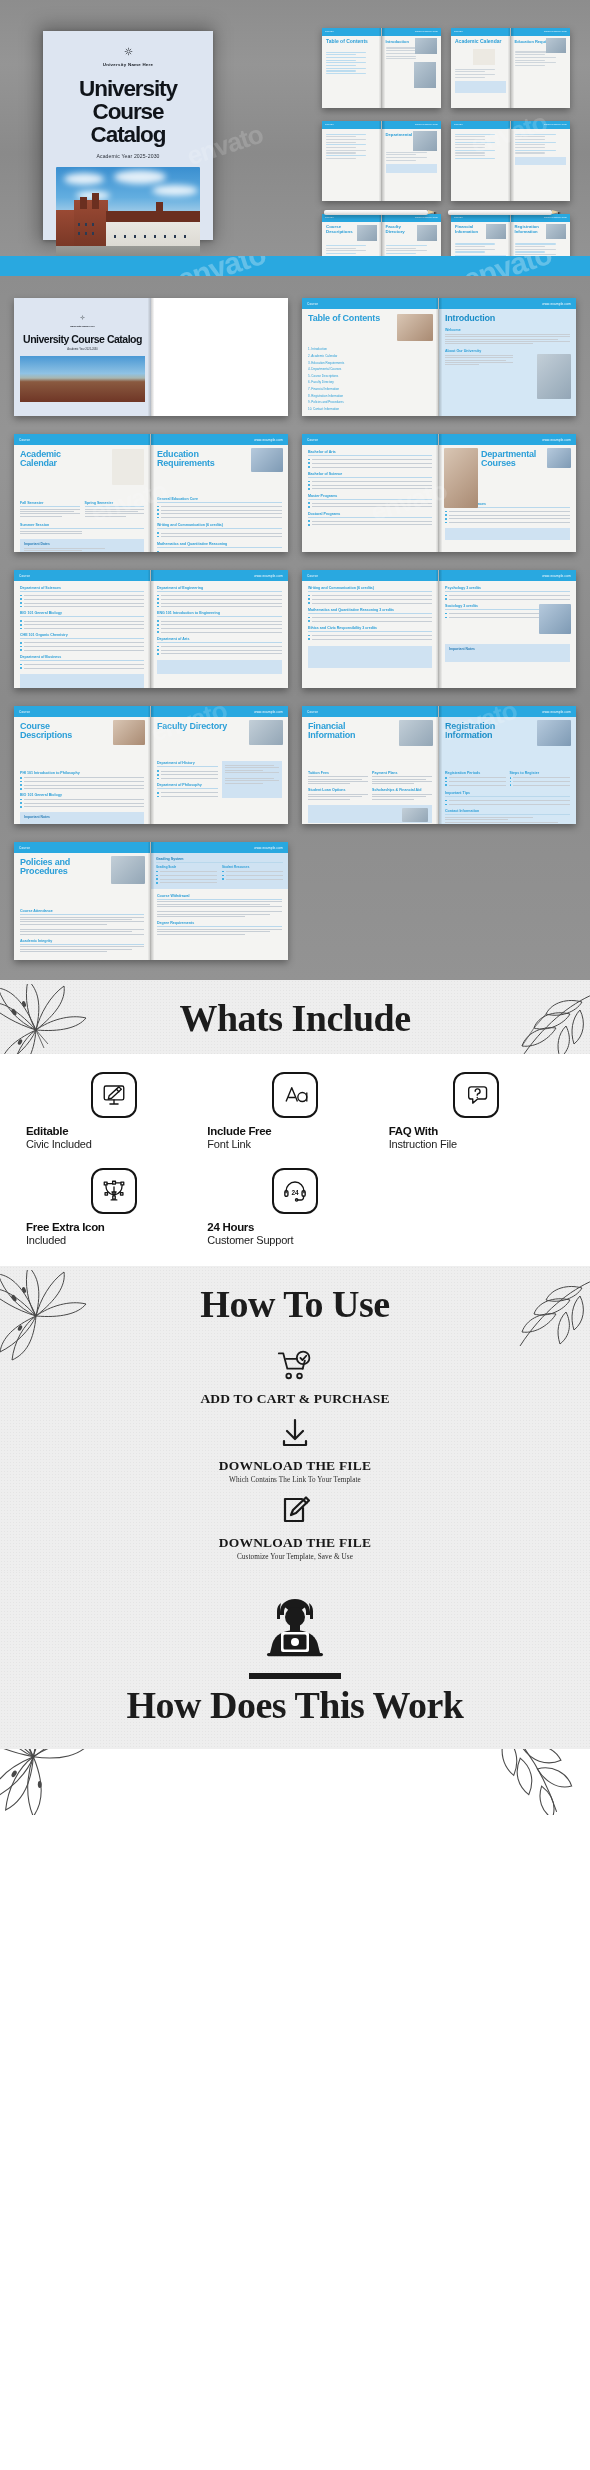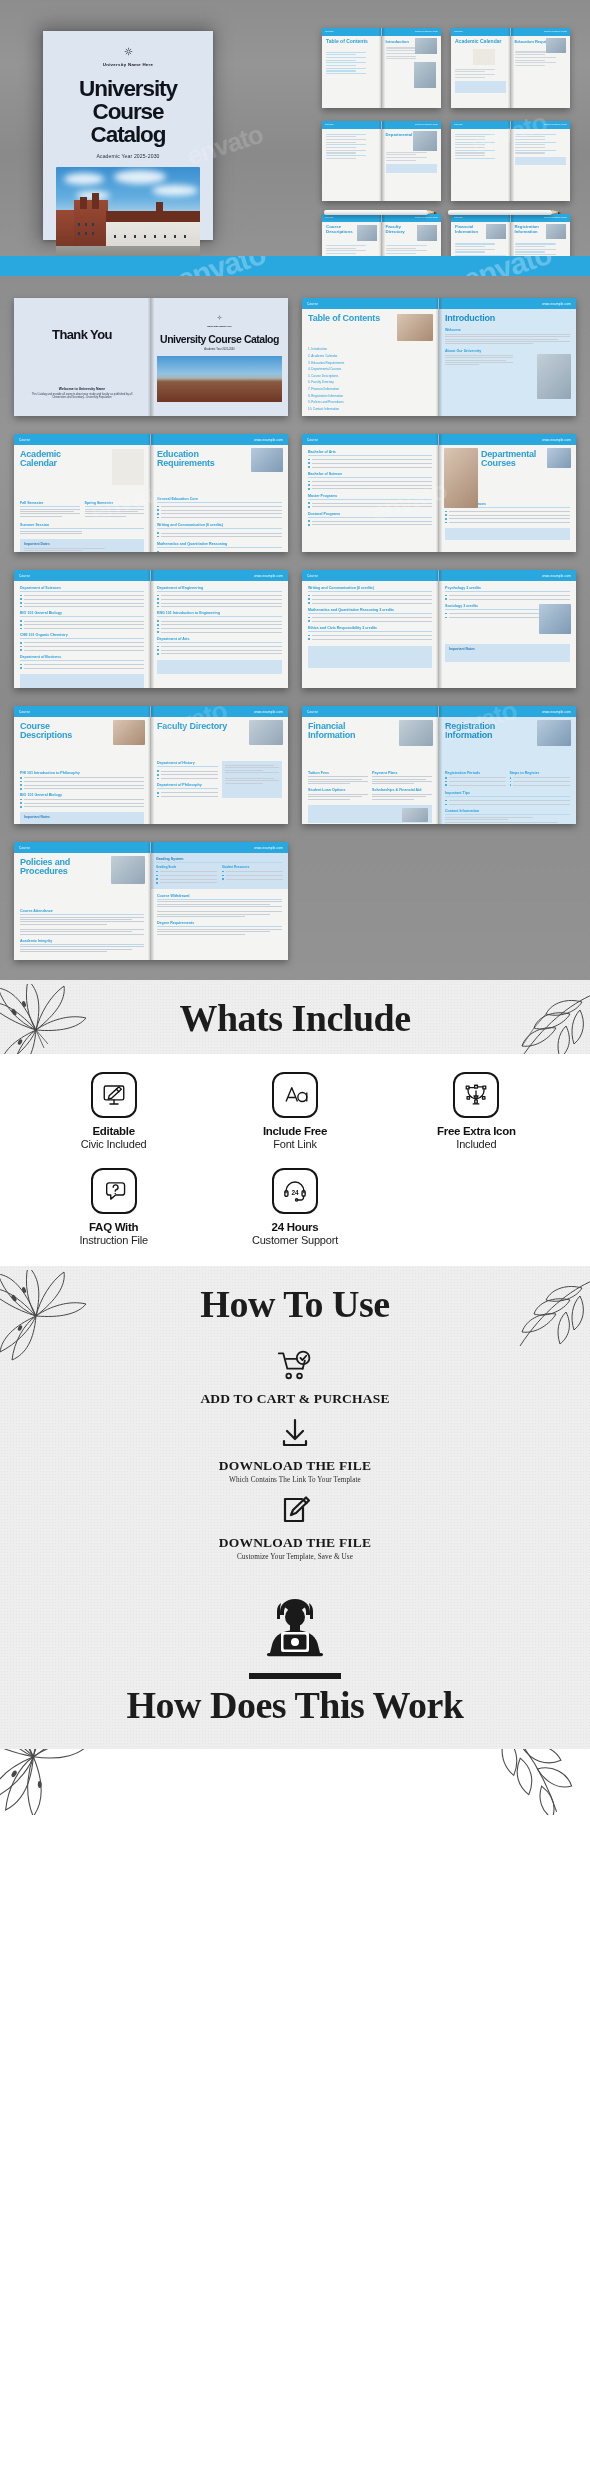--- a/index.html
+++ b/index.html
@@ -218,21 +218,21 @@
   .floral.left { left: -6px; top: 4px; }
   .floral.right { right: -10px; top: 8px; }
 
   .icon-grid {
     background: #fff;
     padding: 18px 26px 20px 26px;
     display: grid;
     grid-template-columns: repeat(3, 1fr);
     gap: 18px 6px;
   }
-  .icon-cell { text-align: center; }
+  .icon-cell { text-align: left; }
   .icon-box {
     width: 46px; height: 46px;
     margin: 0 auto 7px auto;
     border: 2.4px solid #141414;
     border-radius: 12px;
     display: flex; align-items: center; justify-content: center;
   }
   .icon-t1 { font-size: 11.5px; font-weight: 700; color: #111; letter-spacing: -.3px; }
   .icon-t2 { font-size: 11px; color: #222; margin-top: 1px; letter-spacing: -.2px; }
 
@@ -553,29 +553,20 @@
 
 <div class="divider-blue">
   <div class="watermark" style="left:176px;top:-6px;transform:rotate(-18deg);color:rgba(255,255,255,.28)">envato</div>
   <div class="watermark" style="left:462px;top:-6px;transform:rotate(-18deg);color:rgba(255,255,255,.28)">envato</div>
 </div>
 
 <section class="page grey-stage showcase">
   <div class="row2">
 
     <div class="spread big-spread">
-      <div class="pg left" style="background:#dde5f1">
-        <div class="bp" style="padding-top:30px;text-align:center">
-          <div class="ttl dark">Thank You</div>
-        </div>
-        <div style="position:absolute;bottom:16px;left:12px;right:12px;text-align:center">
-          <div style="font-size:3.4px;font-weight:700;color:#17202b">Welcome to University Name</div>
-          <div style="font-size:2.7px;color:#3a4352;margin-top:2px;line-height:1.35">This Catalog and provide all aspects about your study and faculty as published by all Universities and Secretary - University Population</div>
-        </div>
-      </div>
       <div class="pg" style="background:#dde5f1">
         <div class="bp" style="padding-top:8px;text-align:center">
           <svg width="5" height="5" viewBox="0 0 24 24" fill="none" stroke="#14181f" stroke-width="1.8">
               <circle cx="12" cy="12" r="4"></circle>
               <path d="M12 2v4M12 18v4M2 12h4M18 12h4"></path>
             </svg>
           <div style="font-size:2.4px;font-weight:700;color:#14181f;margin-top:1px">University Name Here</div>
           <div style="font-size:10.5px;font-weight:700;letter-spacing:-.5px;color:#10141a;line-height:1.03;margin-top:6px">University Course Catalog</div>
           <div style="font-size:2.6px;color:#2a2f38;margin-top:3px">Academic Year 2025-2030</div>
           <div style="margin-top:5px;height:46px;background:linear-gradient(180deg,#4a98d4 0%,#8fc2e4 38%,#a8b6b0 48%,#8a5a40 56%,#6f3626 100%)"></div>
@@ -1375,48 +1366,48 @@
         <path d="M30.5 13v11"></path>
       </svg>
     </div>
     <div class="icon-t1">Include Free</div>
     <div class="icon-t2">Font Link</div>
   </div>
 
 
   <div class="icon-cell">
     <div class="icon-box">
+      <svg width="26" height="26" viewBox="0 0 32 32" fill="none" stroke="#141414" stroke-width="1.7" stroke-linecap="round" stroke-linejoin="round">
+        <path d="M26 6H10a3 3 0 0 0-3 3v9a3 3 0 0 0 3 3h2v5l6-5h8a3 3 0 0 0 3-3V9a3 3 0 0 0-3-3z"></path>
+        <path d="M15 11.5a3 3 0 1 1 3.6 2.9c-.9.2-1.1.9-1.1 1.8"></path>
+        <circle cx="17.5" cy="19" r=".9" fill="#141414" stroke="none"></circle>
+      </svg>
+    </div>
+    <div class="icon-t1">FAQ With</div>
+    <div class="icon-t2">Instruction File</div>
+  </div>
+
+  <div class="icon-cell">
+    <div class="icon-box">
       <svg width="26" height="26" viewBox="0 0 32 32" fill="none" stroke="#141414" stroke-width="1.6" stroke-linecap="round" stroke-linejoin="round">
         <rect x="4" y="5" width="3.5" height="3.5"></rect>
           <rect x="14.3" y="4" width="3.5" height="3.5"></rect>
           <rect x="24.5" y="5" width="3.5" height="3.5"></rect>
         <path d="M7.5 7h7M17.8 6h6.7"></path>
         <path d="M6 9c0 7 3.5 11 10 12 6.5-1 10-5 10-12"></path>
         <rect x="5" y="18" width="3" height="3"></rect>
           <rect x="24" y="18" width="3" height="3"></rect>
         <path d="M16 11v7"></path>
         <path d="M13.5 17 16 21l2.5-4z"></path>
         <path d="M14.5 22h3v4h-3z"></path>
         <path d="M12.5 27h7"></path>
       </svg>
     </div>
     <div class="icon-t1">Free Extra Icon</div>
     <div class="icon-t2">Included</div>
-  </div>
-
-  <div class="icon-cell">
-    <div class="icon-box">
-      <svg width="26" height="26" viewBox="0 0 32 32" fill="none" stroke="#141414" stroke-width="1.7" stroke-linecap="round" stroke-linejoin="round">
-        <path d="M26 6H10a3 3 0 0 0-3 3v9a3 3 0 0 0 3 3h2v5l6-5h8a3 3 0 0 0 3-3V9a3 3 0 0 0-3-3z"></path>
-        <path d="M15 11.5a3 3 0 1 1 3.6 2.9c-.9.2-1.1.9-1.1 1.8"></path>
-        <circle cx="17.5" cy="19" r=".9" fill="#141414" stroke="none"></circle>
-      </svg>
-    </div>
-    <div class="icon-t1">FAQ With</div>
-    <div class="icon-t2">Instruction File</div>
   </div>
 
   <div class="icon-cell">
     <div class="icon-box">
       <svg width="26" height="26" viewBox="0 0 32 32" fill="none" stroke="#141414" stroke-width="1.7" stroke-linecap="round" stroke-linejoin="round">
         <path d="M5 18v-2a11 11 0 0 1 22 0v2"></path>
         <rect x="3.5" y="15.5" width="3.8" height="7" rx="1.6"></rect>
         <rect x="24.7" y="15.5" width="3.8" height="7" rx="1.6"></rect>
         <path d="M26.5 22.5v1.5a3 3 0 0 1-3 3h-4"></path>
         <circle cx="18" cy="27" r="1.4"></circle>

